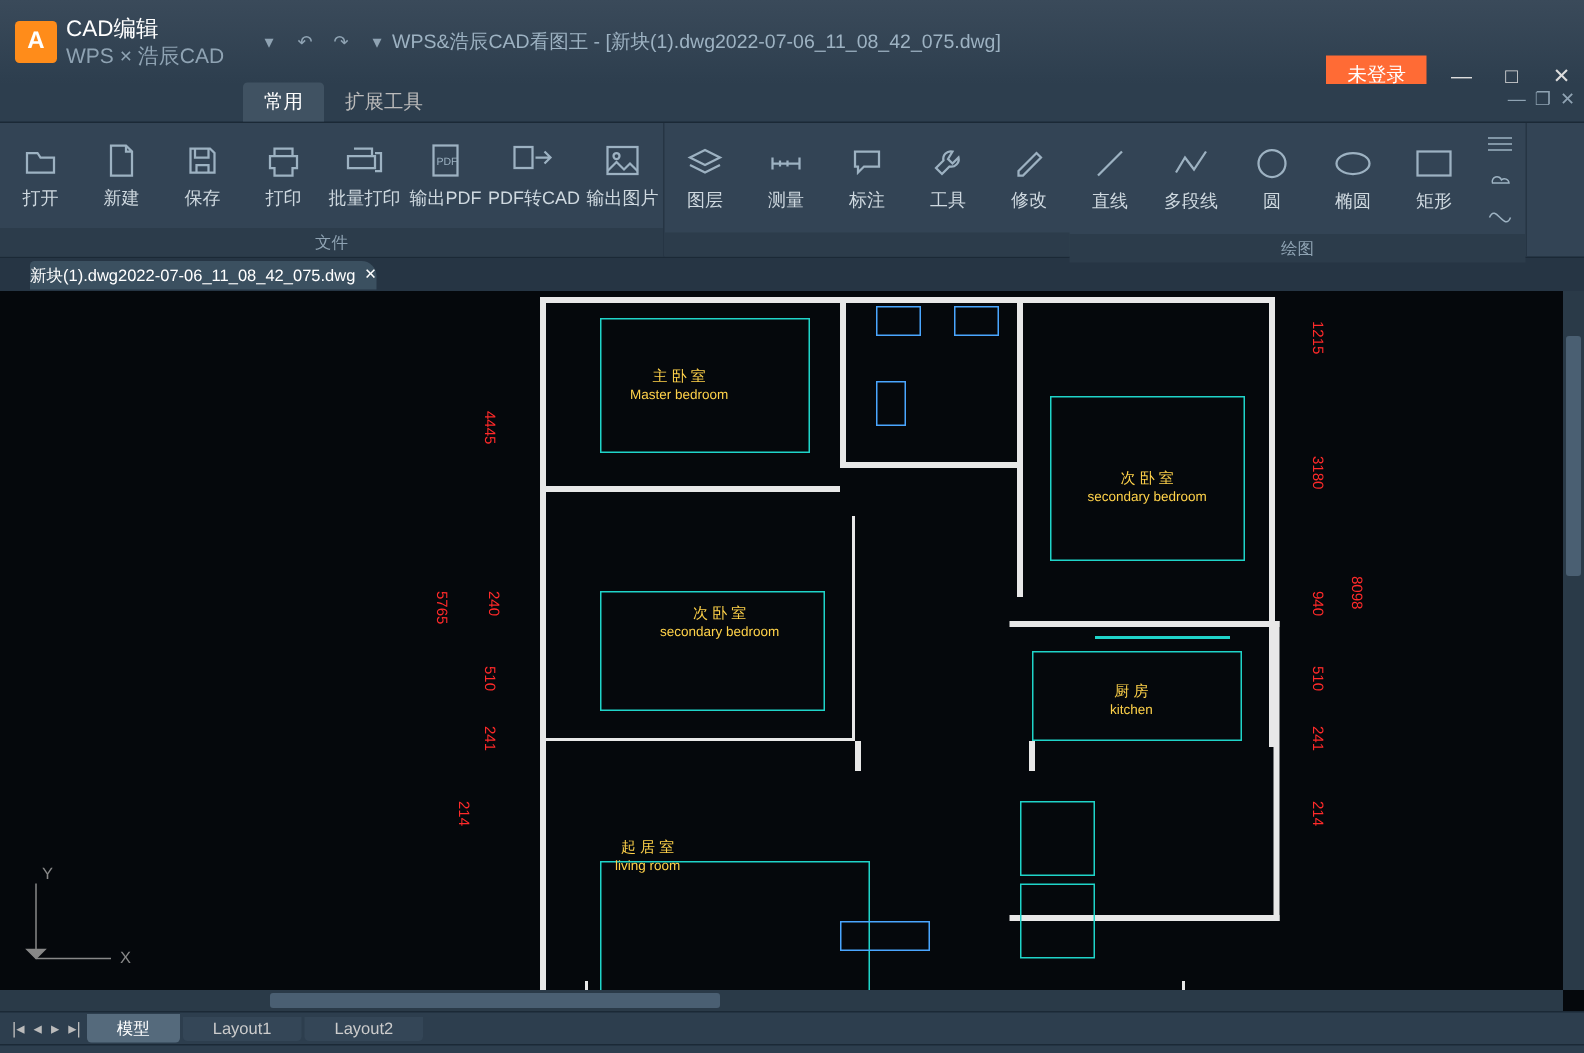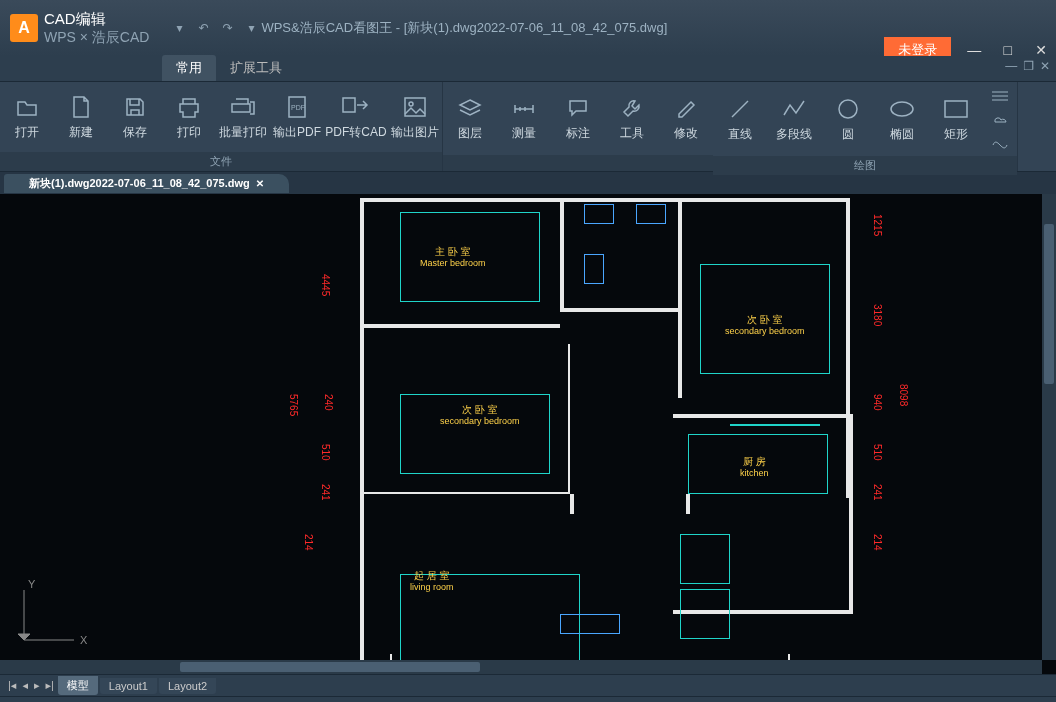--- a/index.html
+++ b/index.html
@@ -26,42 +26,42 @@
 .ribbon-group { display: flex; flex-direction: column; align-items: stretch; border-right: 1px solid #263544; justify-content: space-between; }
 .ribbon-buttons { display: flex; flex: 1; align-items: center; }
 .rbtn { display: flex; flex-direction: column; align-items: center; justify-content: center; width: 54px; gap: 4px; color: #cfd9e0; cursor: pointer; font-size: 12px; }
 .rbtn .ico { height: 26px; display: flex; align-items: center; justify-content: center; color: #9db2c2; }
 .rbtn svg { stroke: #9db2c2; fill: none; stroke-width: 1.5; }
 .group-label { text-align: center; font-size: 11px; color: #8fa3b3; padding: 2px 0; background: #2c3c4b; }
 .mini-col { display: flex; flex-direction: column; gap: 3px; padding: 4px 6px; }
 .mini-col span { width: 22px; height: 20px; display: flex; align-items: center; justify-content: center; color: #9db2c2; cursor: pointer; }
 
 .doctab-row { height: 22px; background: #263544; display: flex; align-items: center; }
-.doctab { background: #3b5060; color: #fff; font-size: 11px; padding: 2px 25px; border-radius: 3px 10px 0 0; margin-left: 4px; display: flex; align-items: center; gap: 6px; font-weight: bold; }
+.doctab { background: #3b5060; color: #fff; font-size: 11px; padding: 2px 0; border-radius: 3px 10px 0 0; margin-left: 20px; display: flex; align-items: center; gap: 6px; }
 .doctab .x { font-size: 10px; cursor: pointer; }
 
 .canvas-wrap { position: relative; height: 480px; background: #05080c; overflow: hidden; }
 .drawing { position: absolute; inset: 0; padding-left: 19px; }
 
 
 .wall { position: absolute; border: 2px solid #e8e8e8; }
 .wall-thick { border-width: 4px; }
 .furn { position: absolute; border: 1px solid #1fd4c9; }
 .room-label { position: absolute; color: #ffd24a; font-size: 10px; text-align: center; line-height: 1.2; }
 .room-label small { color: #ffd24a; font-size: 9px; display: block; }
 .dim { position: absolute; color: #ff2a2a; font-size: 10px; }
 .dim.rot { writing-mode: vertical-rl; }
 .fixture { position: absolute; border: 1px solid #4aa6ff; }
 
 .ucs { position: absolute; left: 14px; bottom: 20px; color: #888; font-size: 11px; }
 .ucs svg { stroke: #888; fill: none; }
 
 .layout-bar { height: 22px; background: #2d3e4e; display: flex; align-items: center; padding: 0 6px; gap: 2px; border-top: 1px solid #1b2936; }
 .nav-btn { color: #bbb; font-size: 11px; cursor: pointer; padding: 0 2px; }
-.layout-tab { background: #344657; padding: 2px 9px; font-size: 11px; color: #ccc; cursor: pointer; border-radius: 0 0 3px 3px; }
+.layout-tab { background: #344657; padding: 2px 20px; font-size: 11px; color: #ccc; cursor: pointer; border-radius: 0 0 3px 3px; }
 .layout-tab.active { background: #556a7c; color: #fff; }
 
 .status-bar { height: 26px; background: #2d3e4e; display: flex; align-items: center; padding: 0 10px; gap: 14px; color: #b7c6d2; font-size: 12px; border-top: 1px solid #1b2936; }
 
 .scrollbar-v { position: absolute; right: 0; top: 0; bottom: 14px; width: 14px; background: #2a3a48; }
 .scrollbar-v .thumb { position: absolute; left: 2px; right: 2px; top: 30px; height: 160px; background: #4a5f72; border-radius: 2px; }
 .scrollbar-h { position: absolute; left: 0; right: 14px; bottom: 0; height: 14px; background: #2a3a48; }
 .scrollbar-h .thumb { position: absolute; top: 2px; bottom: 2px; left: 180px; width: 300px; background: #4a5f72; border-radius: 2px; }
 </style>
 </head>
@@ -318,21 +318,21 @@
 
     <div class="fixture" style="left:584px; top:10px; width:30px; height:20px;"></div>
     <div class="fixture" style="left:636px; top:10px; width:30px; height:20px;"></div>
     <div class="fixture" style="left:584px; top:60px; width:20px; height:30px;"></div>
     <div class="fixture" style="left:560px; top:420px; width:60px; height:20px;"></div>
 
     <div class="room-label" style="left:420px; top:52px;"><span>主 卧 室</span><small>Master bedroom</small></div>
     <div class="room-label" style="left:725px; top:120px;"><span>次 卧 室</span><small>secondary bedroom</small></div>
     <div class="room-label" style="left:440px; top:210px;"><span>次 卧 室</span><small>secondary bedroom</small></div>
     <div class="room-label" style="left:740px; top:262px;"><span>厨 房</span><small>kitchen</small></div>
-    <div class="room-label" style="left:410px; top:376px;"><span>起 居 室</span><small>living room</small></div>
+    <div class="room-label" style="left:410px; top:366px;"><span>起 居 室</span><small>living room</small></div>
 
     <div class="dim rot" style="left:320px; top:80px;">4445</div>
     <div class="dim rot" style="left:288px; top:200px;">5765</div>
     <div class="dim rot" style="left:303px; top:340px;">214</div>
     <div class="dim rot" style="left:323px; top:200px;">240</div>
     <div class="dim rot" style="left:320px; top:250px;">510</div>
     <div class="dim rot" style="left:320px; top:290px;">241</div>
     <div class="dim rot" style="left:872px; top:20px;">1215</div>
     <div class="dim rot" style="left:872px; top:110px;">3180</div>
     <div class="dim rot" style="left:898px; top:190px;">8098</div>

